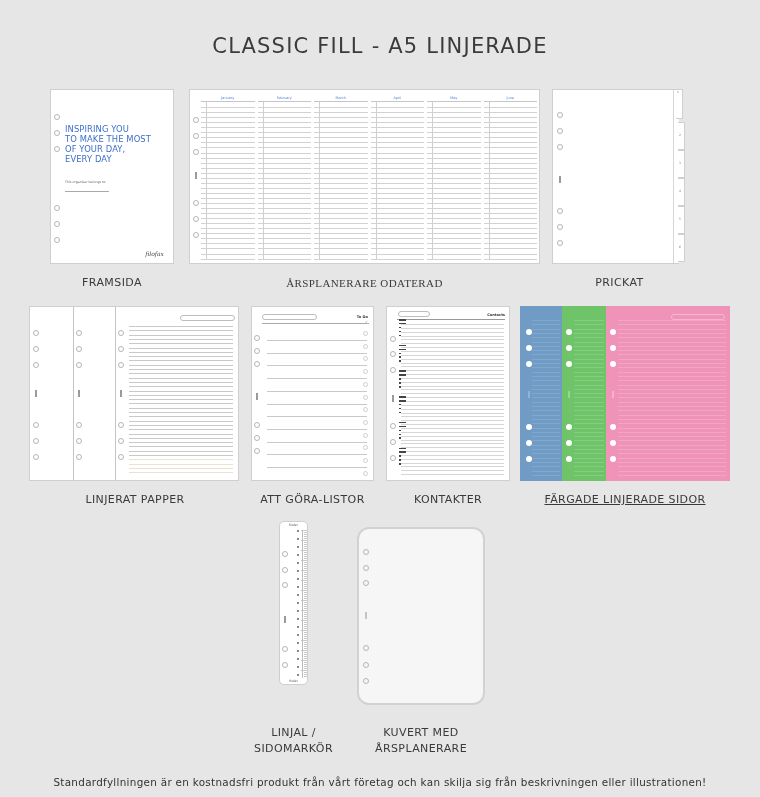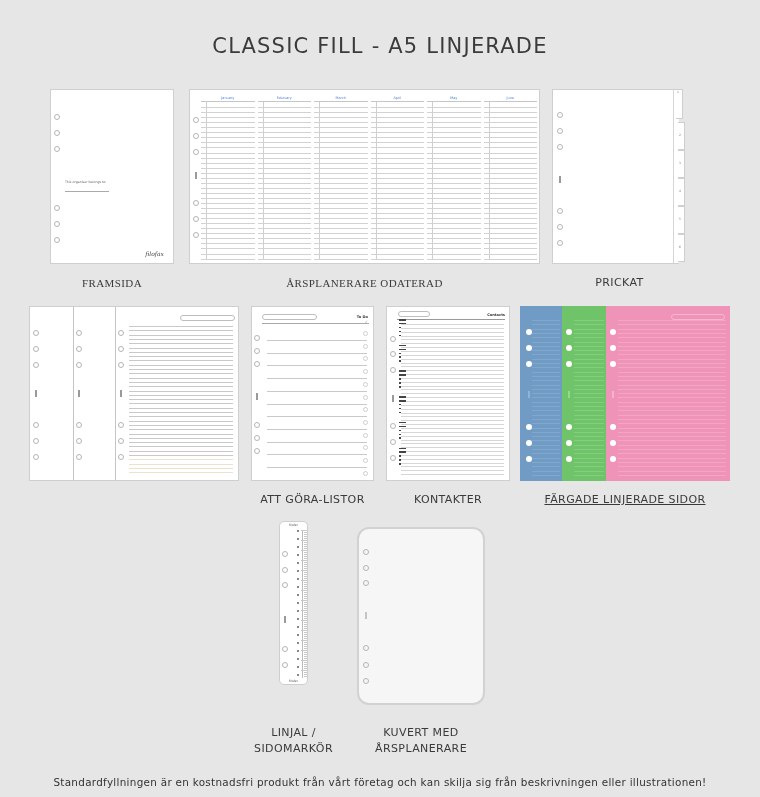--- a/index.html
+++ b/index.html
@@ -46,25 +46,31 @@
 
 <h1 class="title">CLASSIC FILL - A5 LINJERADE</h1>
 
 <div class="page" style="left:50px; top:89px; width:124px; height:175px;">
   <div class="hole" style="left:3px; top:24px;"></div>
   <div class="hole" style="left:3px; top:40px;"></div>
   <div class="hole" style="left:3px; top:56px;"></div>
   <div class="hole" style="left:3px; top:115px;"></div>
   <div class="hole" style="left:3px; top:131px;"></div>
   <div class="hole" style="left:3px; top:147px;"></div>
+  <div class="cover-text">
+    <div>INSPIRING YOU</div>
+    <div>TO MAKE THE MOST</div>
+    <div>OF YOUR DAY,</div>
+    <div>EVERY DAY</div>
+  </div>
   <div class="cover-small">This organiser belongs to:</div>
   <div class="cover-line"></div>
   <div class="logo">filofax</div>
 </div>
-<div class="label" style="left:50px; top:275px; width:124px;font-family:Liberation Serif, serif;">FRAMSIDA</div>
+<div class="label" style="left:50px; top:275px; width:124px;">FRAMSIDA</div>
 
 <div class="page" id="yp" style="left:189px; top:89px; width:351px; height:175px;">
   <div class="hole" style="left:3px; top:27px;"></div>
   <div class="hole" style="left:3px; top:43px;"></div>
   <div class="hole" style="left:3px; top:59px;"></div>
   <div class="mark" style="left:5px; top:82px;"></div>
   <div class="hole" style="left:3px; top:110px;"></div>
   <div class="hole" style="left:3px; top:126px;"></div>
   <div class="hole" style="left:3px; top:142px;"></div>
 <div class="yp-col" style="left:11px; width:53.5px; height:165px;">
@@ -366,20 +372,21 @@
     <div class="hline" style="left:99px; right:5px; top:135.1px; background:#c9c9c9;"></div>
     <div class="hline" style="left:99px; right:5px; top:139.39999999999998px; background:#c9c9c9;"></div>
     <div class="hline" style="left:99px; right:5px; top:143.7px; background:#c9c9c9;"></div>
     <div class="hline" style="left:99px; right:5px; top:148px; background:#c9c9c9;"></div>
     <div class="hline" style="left:99px; right:5px; top:152.29999999999998px; background:#e8e2cf;"></div>
     <div class="hline" style="left:99px; right:5px; top:156.6px; background:#e8e2cf;"></div>
     <div class="hline" style="left:99px; right:5px; top:160.9px; background:#e8e2cf;"></div>
     <div class="hline" style="left:99px; right:5px; top:165.2px; background:#e8e2cf;"></div>
   </div>
 <div class="label" style="left:25px; top:492px; width:220px;">
+  <div>LINJERAT PAPPER</div>
 </div>
 
 <div class="page" id="todo" style="left:251px; top:306px; width:123px; height:175px;">
   <div class="pill" style="left:10px; top:7px; width:55px;"></div>
   <div style="position:absolute; right:5px; top:8px; font-size:3.6px; font-weight:bold; color:#333;">To Do</div>
   <div style="position:absolute; right:5px; top:13px; font-size:3.5px; color:#666;">✓</div>
   <div class="hline" style="left:10px; right:4px; top:16px; background:#aaa;"></div>
 <div class="hole" style="left:2px; top:28px;"></div>
     <div class="hole" style="left:2px; top:41px;"></div>
     <div class="hole" style="left:2px; top:54px;"></div>

